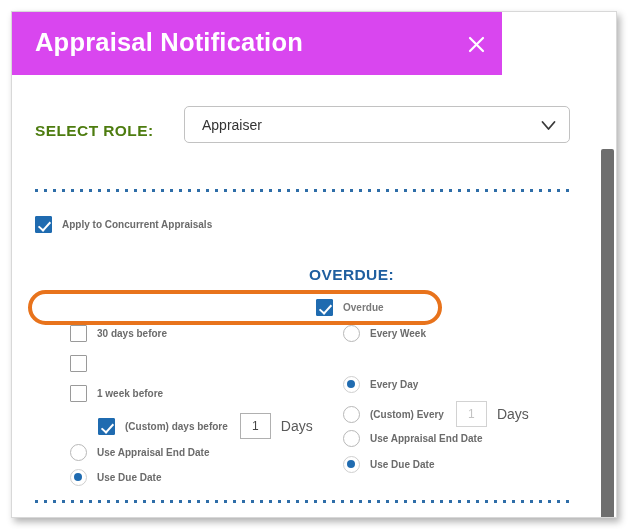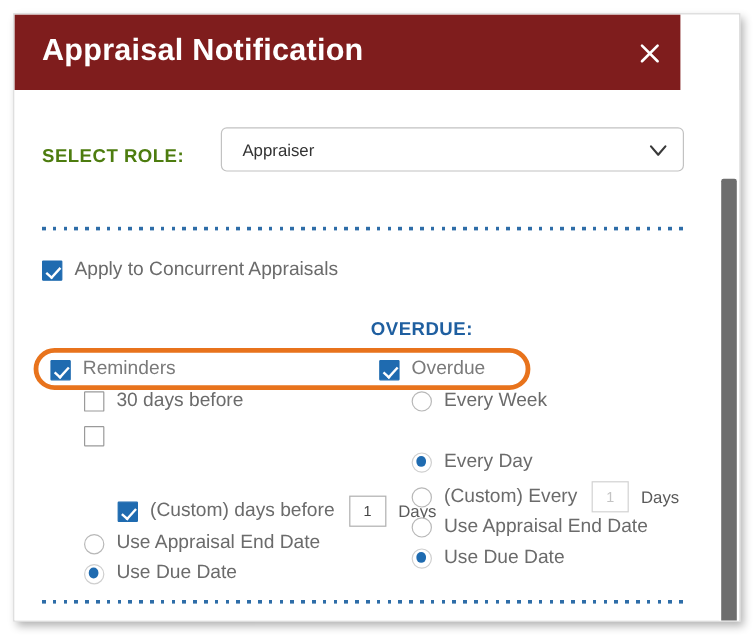--- a/index.html
+++ b/index.html
@@ -26,22 +26,22 @@
     background: #ffffff;
     border: 1px solid #d8d8d8;
     box-shadow: 3px 4px 7px rgba(0,0,0,0.30);
     overflow: hidden;
   }
 
   
   .titlebar {
     position: absolute;
     left: 0; top: 0;
-    width: 555px; height: 63px;
-    background: #7f1d1d;
+    width: 490px; height: 63px;
+    background: #d946ef;
   }
   .title-text {
     position: absolute;
     left: 23px; top: 16px;
     font-size: 25.5px;
     font-weight: bold;
     color: #ffffff;
     letter-spacing: 0.2px;
     white-space: nowrap;
   }
@@ -131,23 +131,24 @@
 
   
   .opt-row {
     position: absolute;
     display: flex;
     align-items: center;
     white-space: nowrap;
     cursor: pointer;
   }
   .opt-label {
-    font-size: 16px;
+    font-size: 10px;
     color: #6b6b6b;
     margin-left: 10px;
+    font-weight: bold;
   }
   .opt-label.master { color: #7a7a7a; }
 
   
   .cb {
     width: 17px; height: 17px;
     border: 1px solid #9a9a9a;
     background: #ffffff;
     border-radius: 1px;
     flex: 0 0 auto;
@@ -268,31 +269,31 @@
     <div class="divider divider-top"></div>
     <div class="divider divider-bottom"></div>
 
     <div class="apply-row">
       <span class="cb checked"></span>
       <span class="opt-label">Apply to Concurrent Appraisals</span>
     </div>
 
     <div class="col-head col-head-overdue">OVERDUE:</div>
 
-    <div class="opt-row" style="left:30px; top:287px;">
-      <span class="cb checked"></span>
-      <span class="opt-label master">Reminders</span>
-    </div>
 
     <div class="opt-row" style="left:58px; top:313px;">
       <span class="cb"></span>
       <span class="opt-label">30 days before</span>
     </div>
     <div class="opt-row" style="left:58px; top:343px;">
       <span class="cb"></span>
+    </div>
+    <div class="opt-row" style="left:58px; top:373px;">
+      <span class="cb"></span>
+      <span class="opt-label">1 week before</span>
     </div>
     <div class="opt-row" style="left:58px; top:401px;margin-left:28px;">
       <span class="cb checked"></span>
       <span class="opt-label">(Custom) days before</span>
       <span class="num-box">1</span>
       <span class="days-text">Days</span>
     </div>
 
     <div class="opt-row" style="left:58px; top:432px;">
       <span class="rb"></span>

